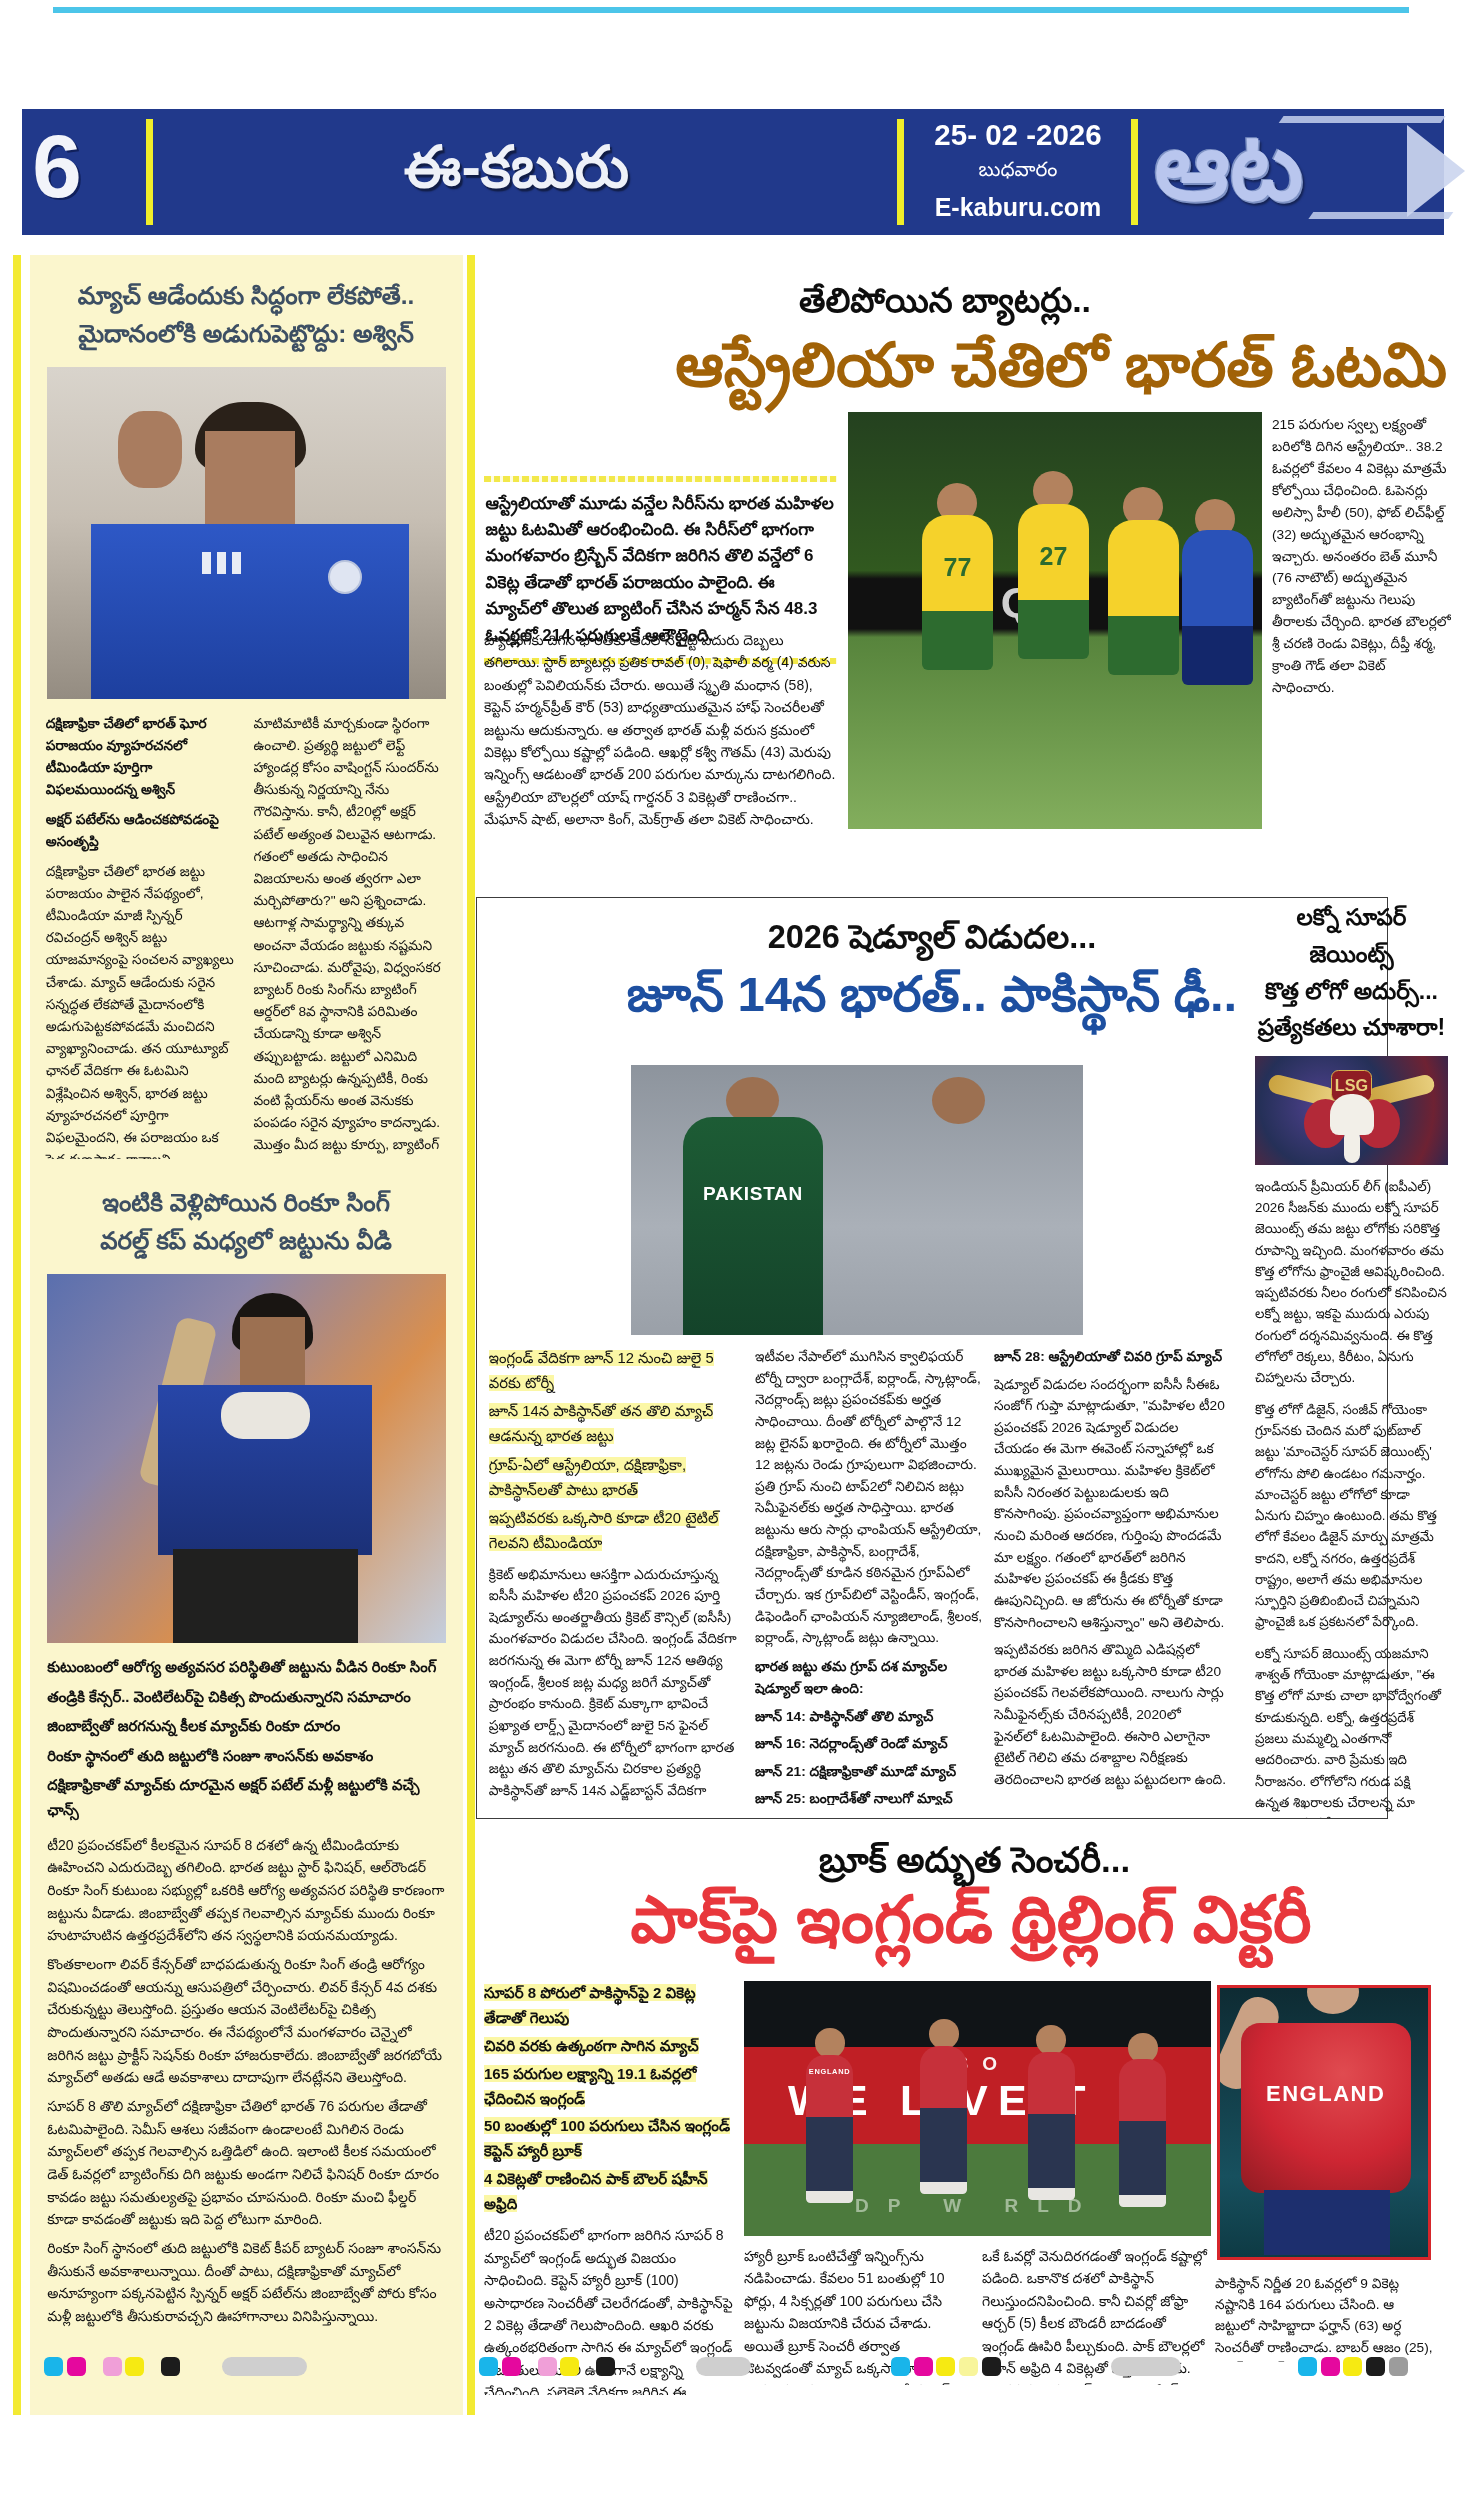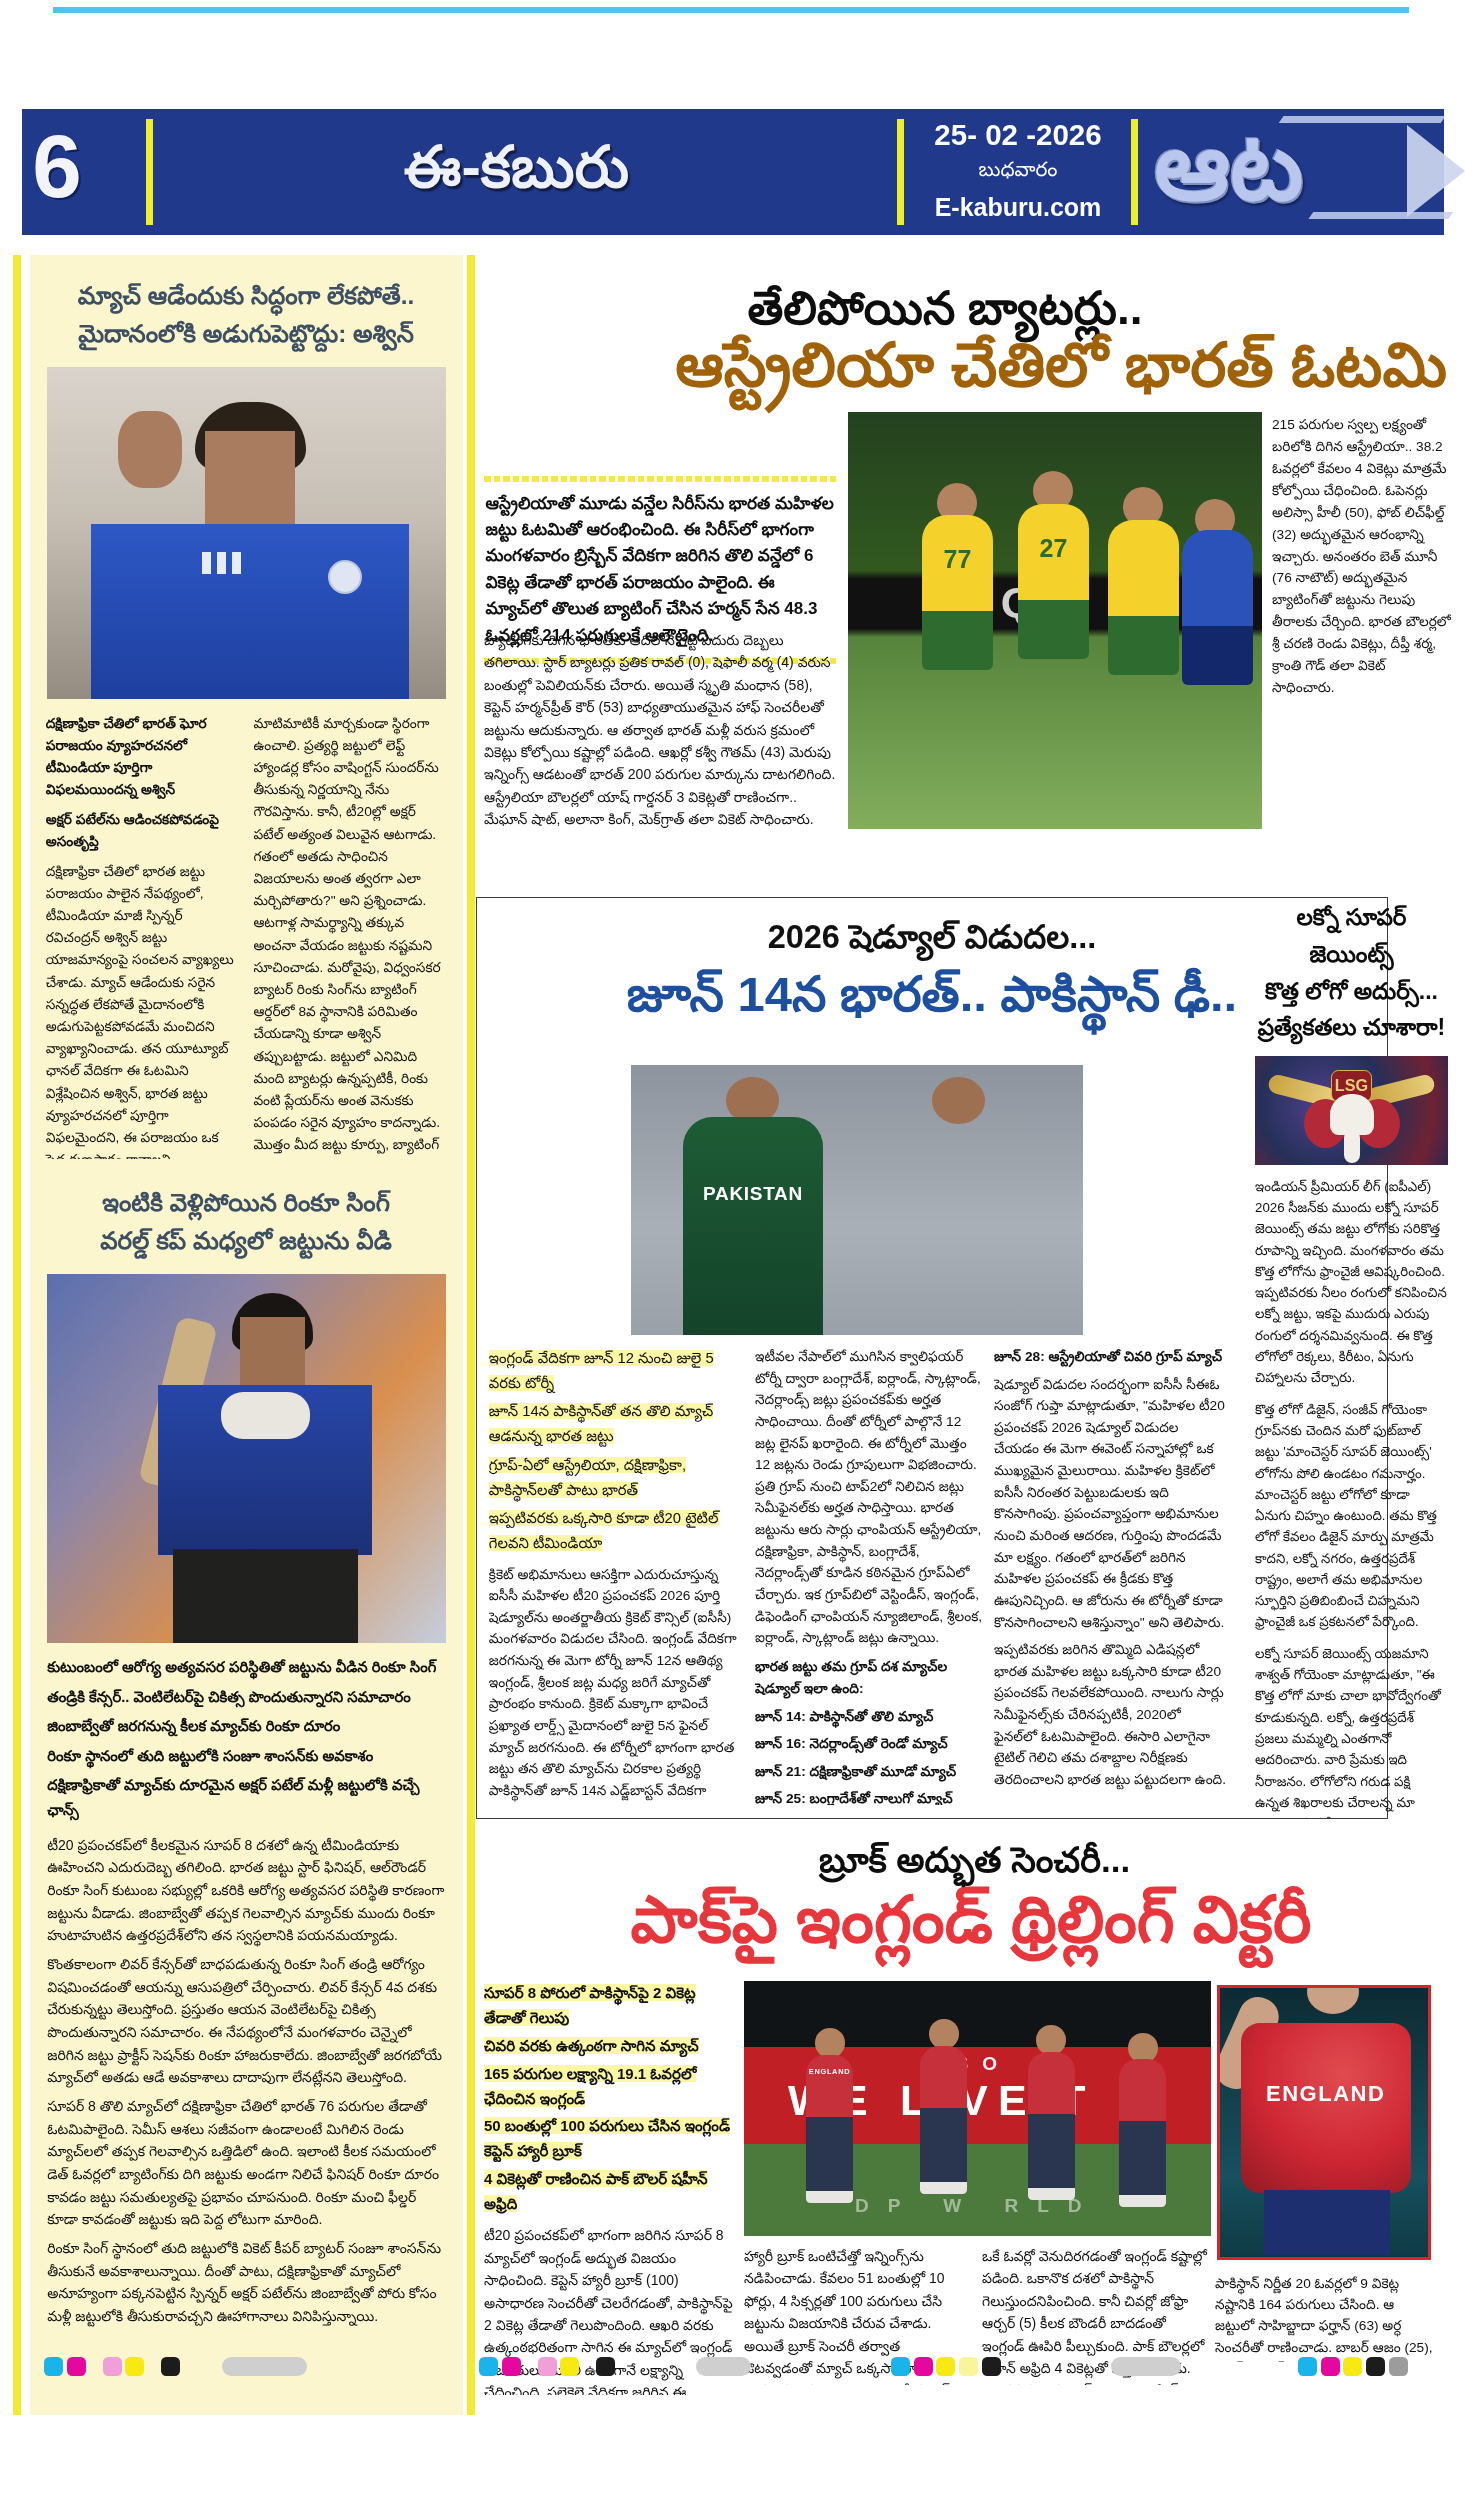--- a/index.html
+++ b/index.html
@@ -49,30 +49,30 @@
   #rinku-photo .shirt{left:111px;top:111px;width:214px;height:170px;background:linear-gradient(180deg,#2746a8,#1b3077)}
   #rinku-photo .shorts{left:126px;top:275px;width:185px;height:95px;background:#20201f}
   #rinku-photo .glove{left:174px;top:118px;width:89px;height:47px;background:#e9e6df;border-radius:22px}
   #rinku-photo .bat{left:111px;top:44px;width:40px;height:170px;background:#cbb083;border-radius:11.8px;transform:rotate(14deg)}
   .rk-points{padding:4.4px 17.7px 0;font-size:14.8px;font-weight:700;line-height:1.7}
   .rk-points .pt{margin-bottom:4.4px}
   .rk-body{padding:5.9px 17.7px 0;font-size:14px;line-height:1.62;height:650px;overflow:hidden}
   .rk-body p{margin-bottom:5.9px}
 
   
-  #m-kicker{position:absolute;left:487px;top:281px;width:916px;text-align:center;font-size:46px;font-weight:800;color:#0d0d0d}
+  #m-kicker{position:absolute;left:487px;top:281px;width:916px;text-align:center;font-size:34px;font-weight:800;color:#0d0d0d}
   #m-headline{position:absolute;left:480px;top:330px;width:967px;text-align:right;font-size:61px;font-weight:800;color:#a16207}
   .yrule{height:5.9px;background:repeating-linear-gradient(90deg,#f2e84a 0 6.6px,#fdfbe2 6.6px 9.6px)}
   #m-lead{position:absolute;left:484px;top:476px;width:353px}
   #m-lead .txt{font-size:17px;font-weight:700;line-height:1.55;padding:8.9px 1.5px}
   #m-col1{position:absolute;left:484px;top:629px;width:353px;height:258px;font-size:14px;line-height:1.6;overflow:hidden}
   #m-col2{position:absolute;left:1272px;top:414px;width:179px;height:479px;font-size:13.7px;line-height:1.6;overflow:hidden}
   #aus-photo{position:absolute;left:848px;top:412px;width:414px;height:417px;overflow:hidden;background:linear-gradient(180deg,#24411f 0%,#31591f 38%,#111 40%,#111 52%,#57843c 54%,#83ae5d 100%)}
   #aus-photo .sight{position:absolute;left:0;top:166px;width:414px;height:52px;color:#f2f2f2;font-size:43px;font-weight:800;letter-spacing:22px;text-align:center;opacity:.85}
-  .aus-player{position:absolute;width:71px;height:155px;background:linear-gradient(180deg,#f5d22b 0 62%,#2d6b2f 62% 100%);border-radius:25px 25px 5.9px 5.9px;text-align:center;color:#2d6b2f;font-weight:800;font-size:25px;padding-top:30px}
+  .aus-player{position:absolute;width:71px;height:155px;background:linear-gradient(180deg,#f5d22b 0 62%,#2d6b2f 62% 100%);border-radius:25px 25px 5.9px 5.9px;text-align:center;color:#2d6b2f;font-weight:800;font-size:25px;padding-top:38px}
   .aus-head{position:absolute;width:40px;height:40px;border-radius:50%;background:#b3825e}
   #aus-photo .blue{background:linear-gradient(180deg,#2a52b8 0 62%,#13276b 62% 100%);color:#fff}
 
   
   #midbox{position:absolute;left:476px;top:897px;width:912px;height:922px;border:1.5px solid #3c3c3c;background:#fff;overflow:hidden}
   #mb-kicker{position:absolute;left:0;top:20.7px;width:100%;text-align:center;font-size:32.5px;font-weight:800;color:#111}
   #mb-head{position:absolute;left:0;top:68px;width:100%;text-align:center;font-size:49px;font-weight:800;color:#1d4fa0}
   #pi-photo{position:absolute;left:154px;top:167px;width:452px;height:270px;overflow:hidden;background:linear-gradient(180deg,#8d949d,#aab0b8 60%,#9aa0a8)}
   #pi-photo .half{position:absolute;top:52px;width:140px;height:219px;border-radius:29.5px 29.5px 0 0;text-align:center;color:#fff;font-weight:800;font-size:19px;padding-top:66px;letter-spacing:0.7px}
   #pi-photo .pak{left:52px;background:linear-gradient(180deg,#1d5c35,#14432a)}

